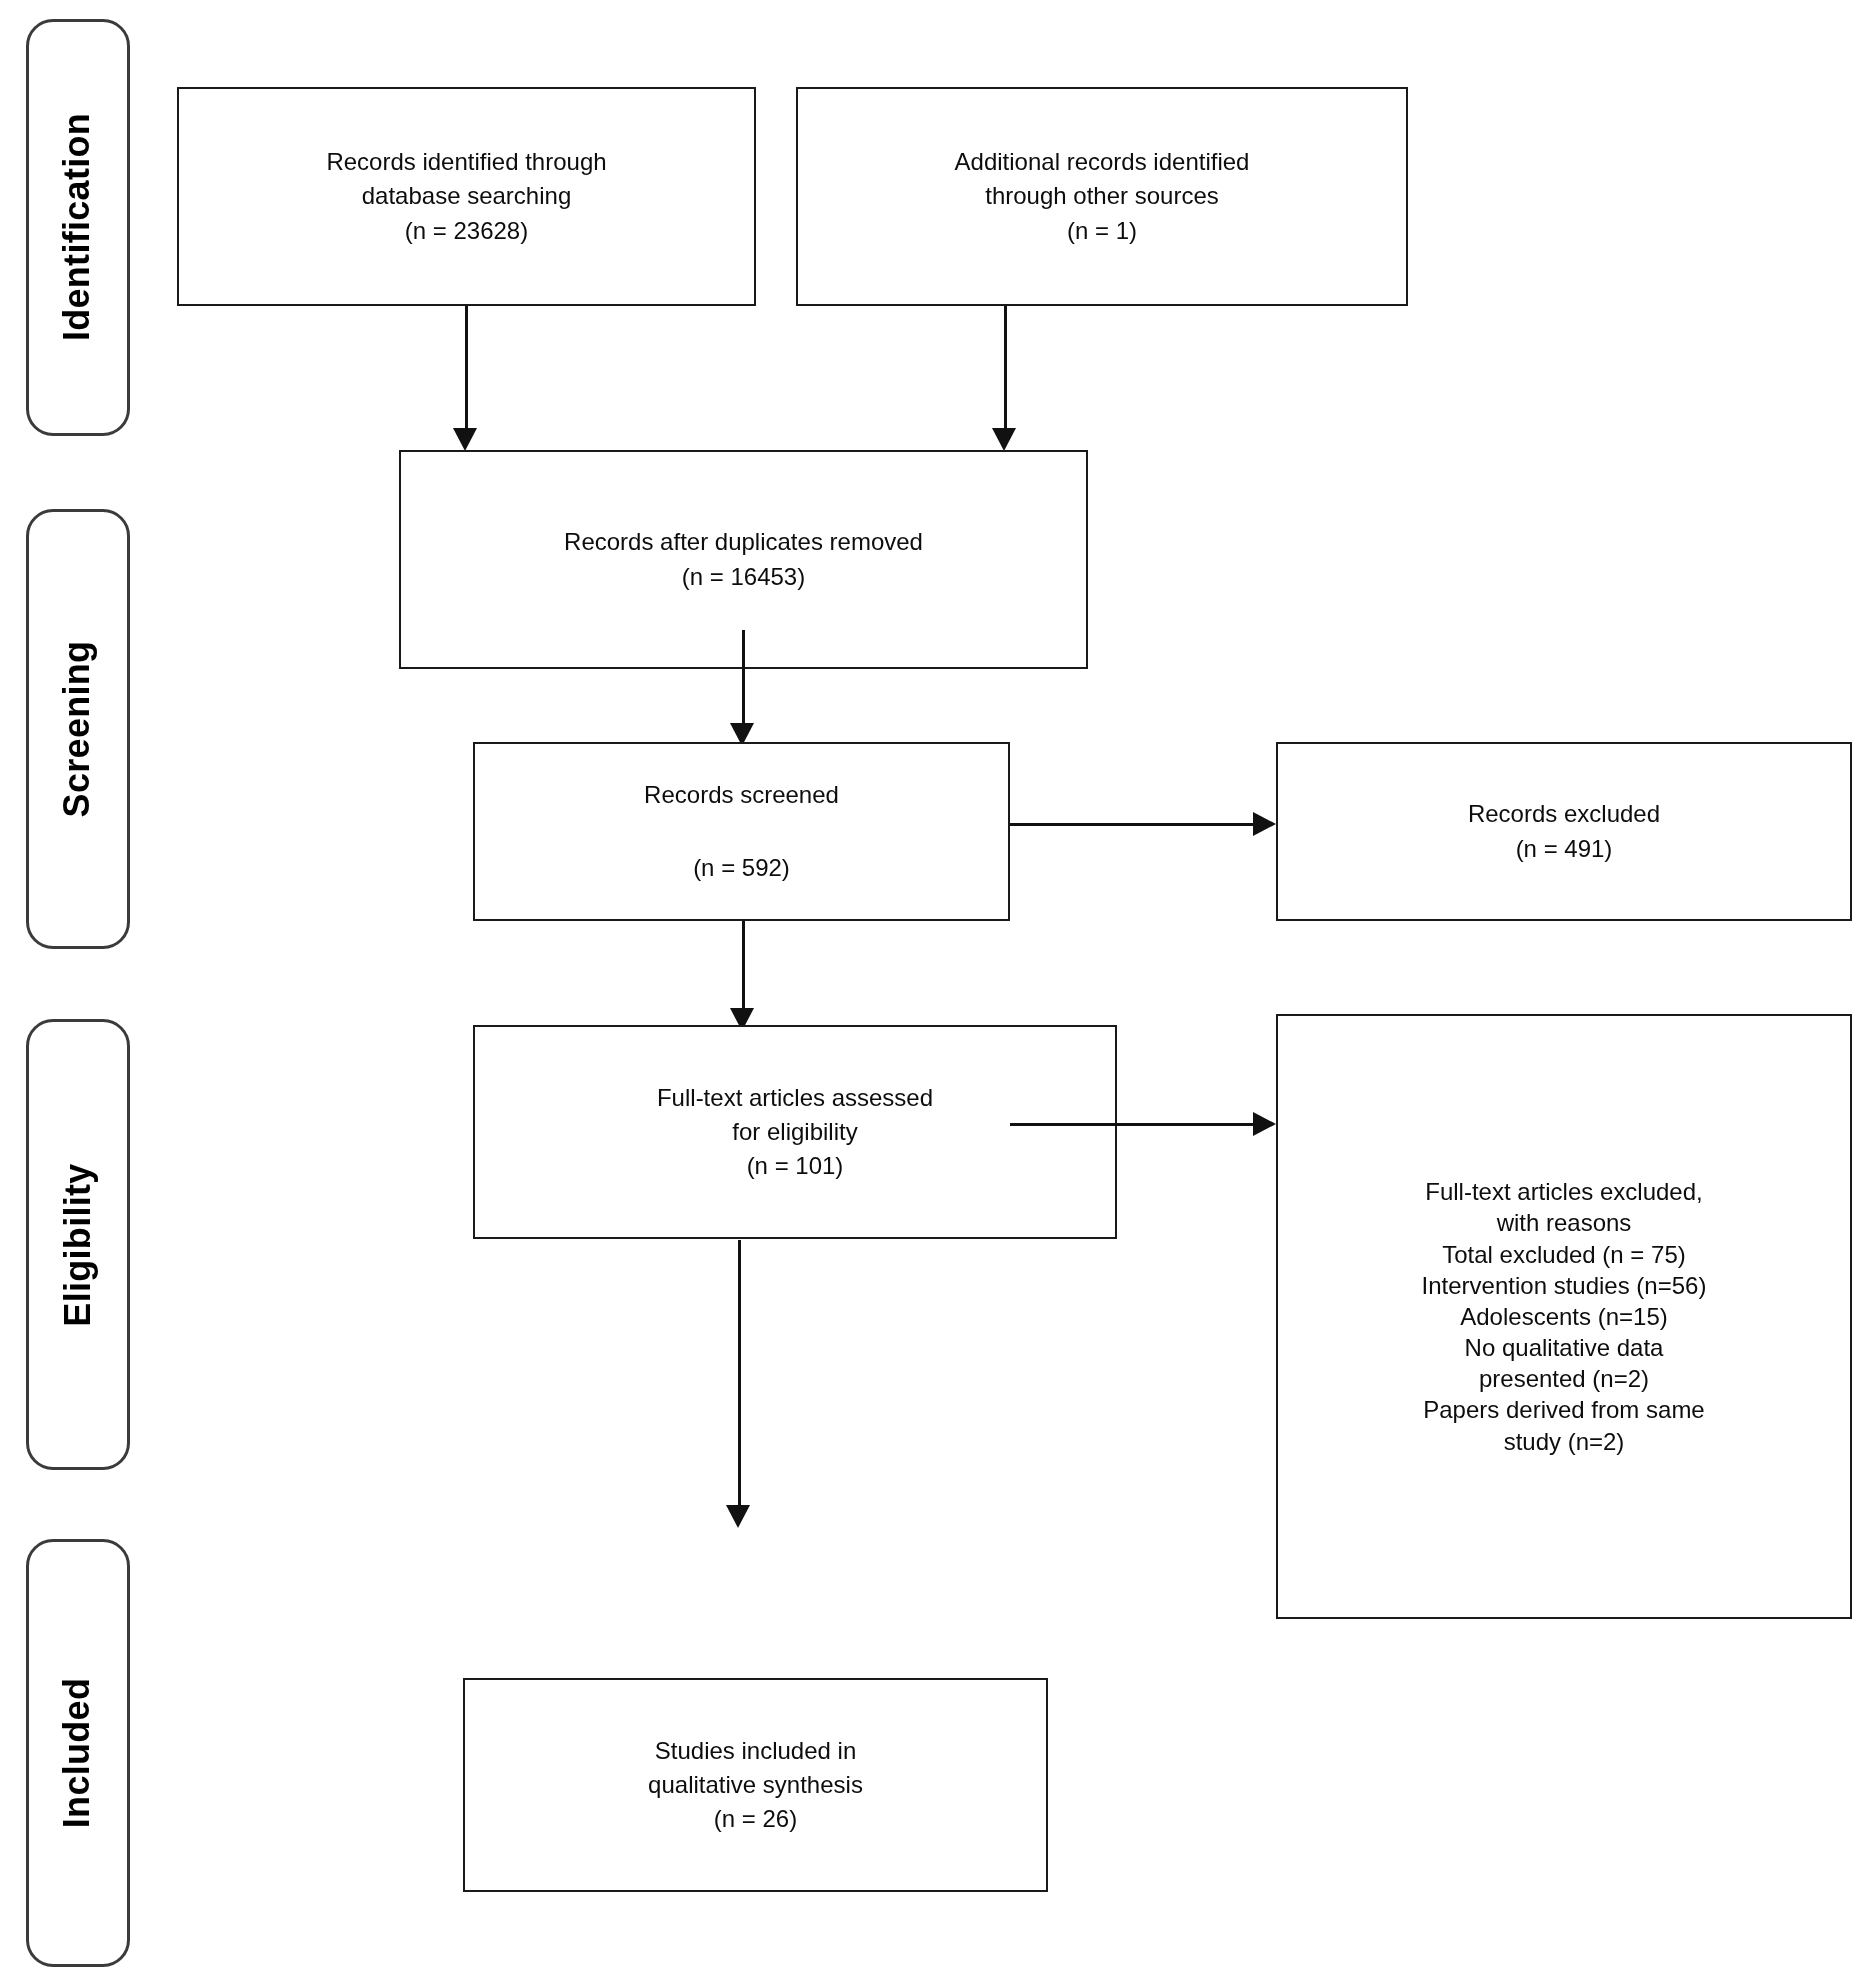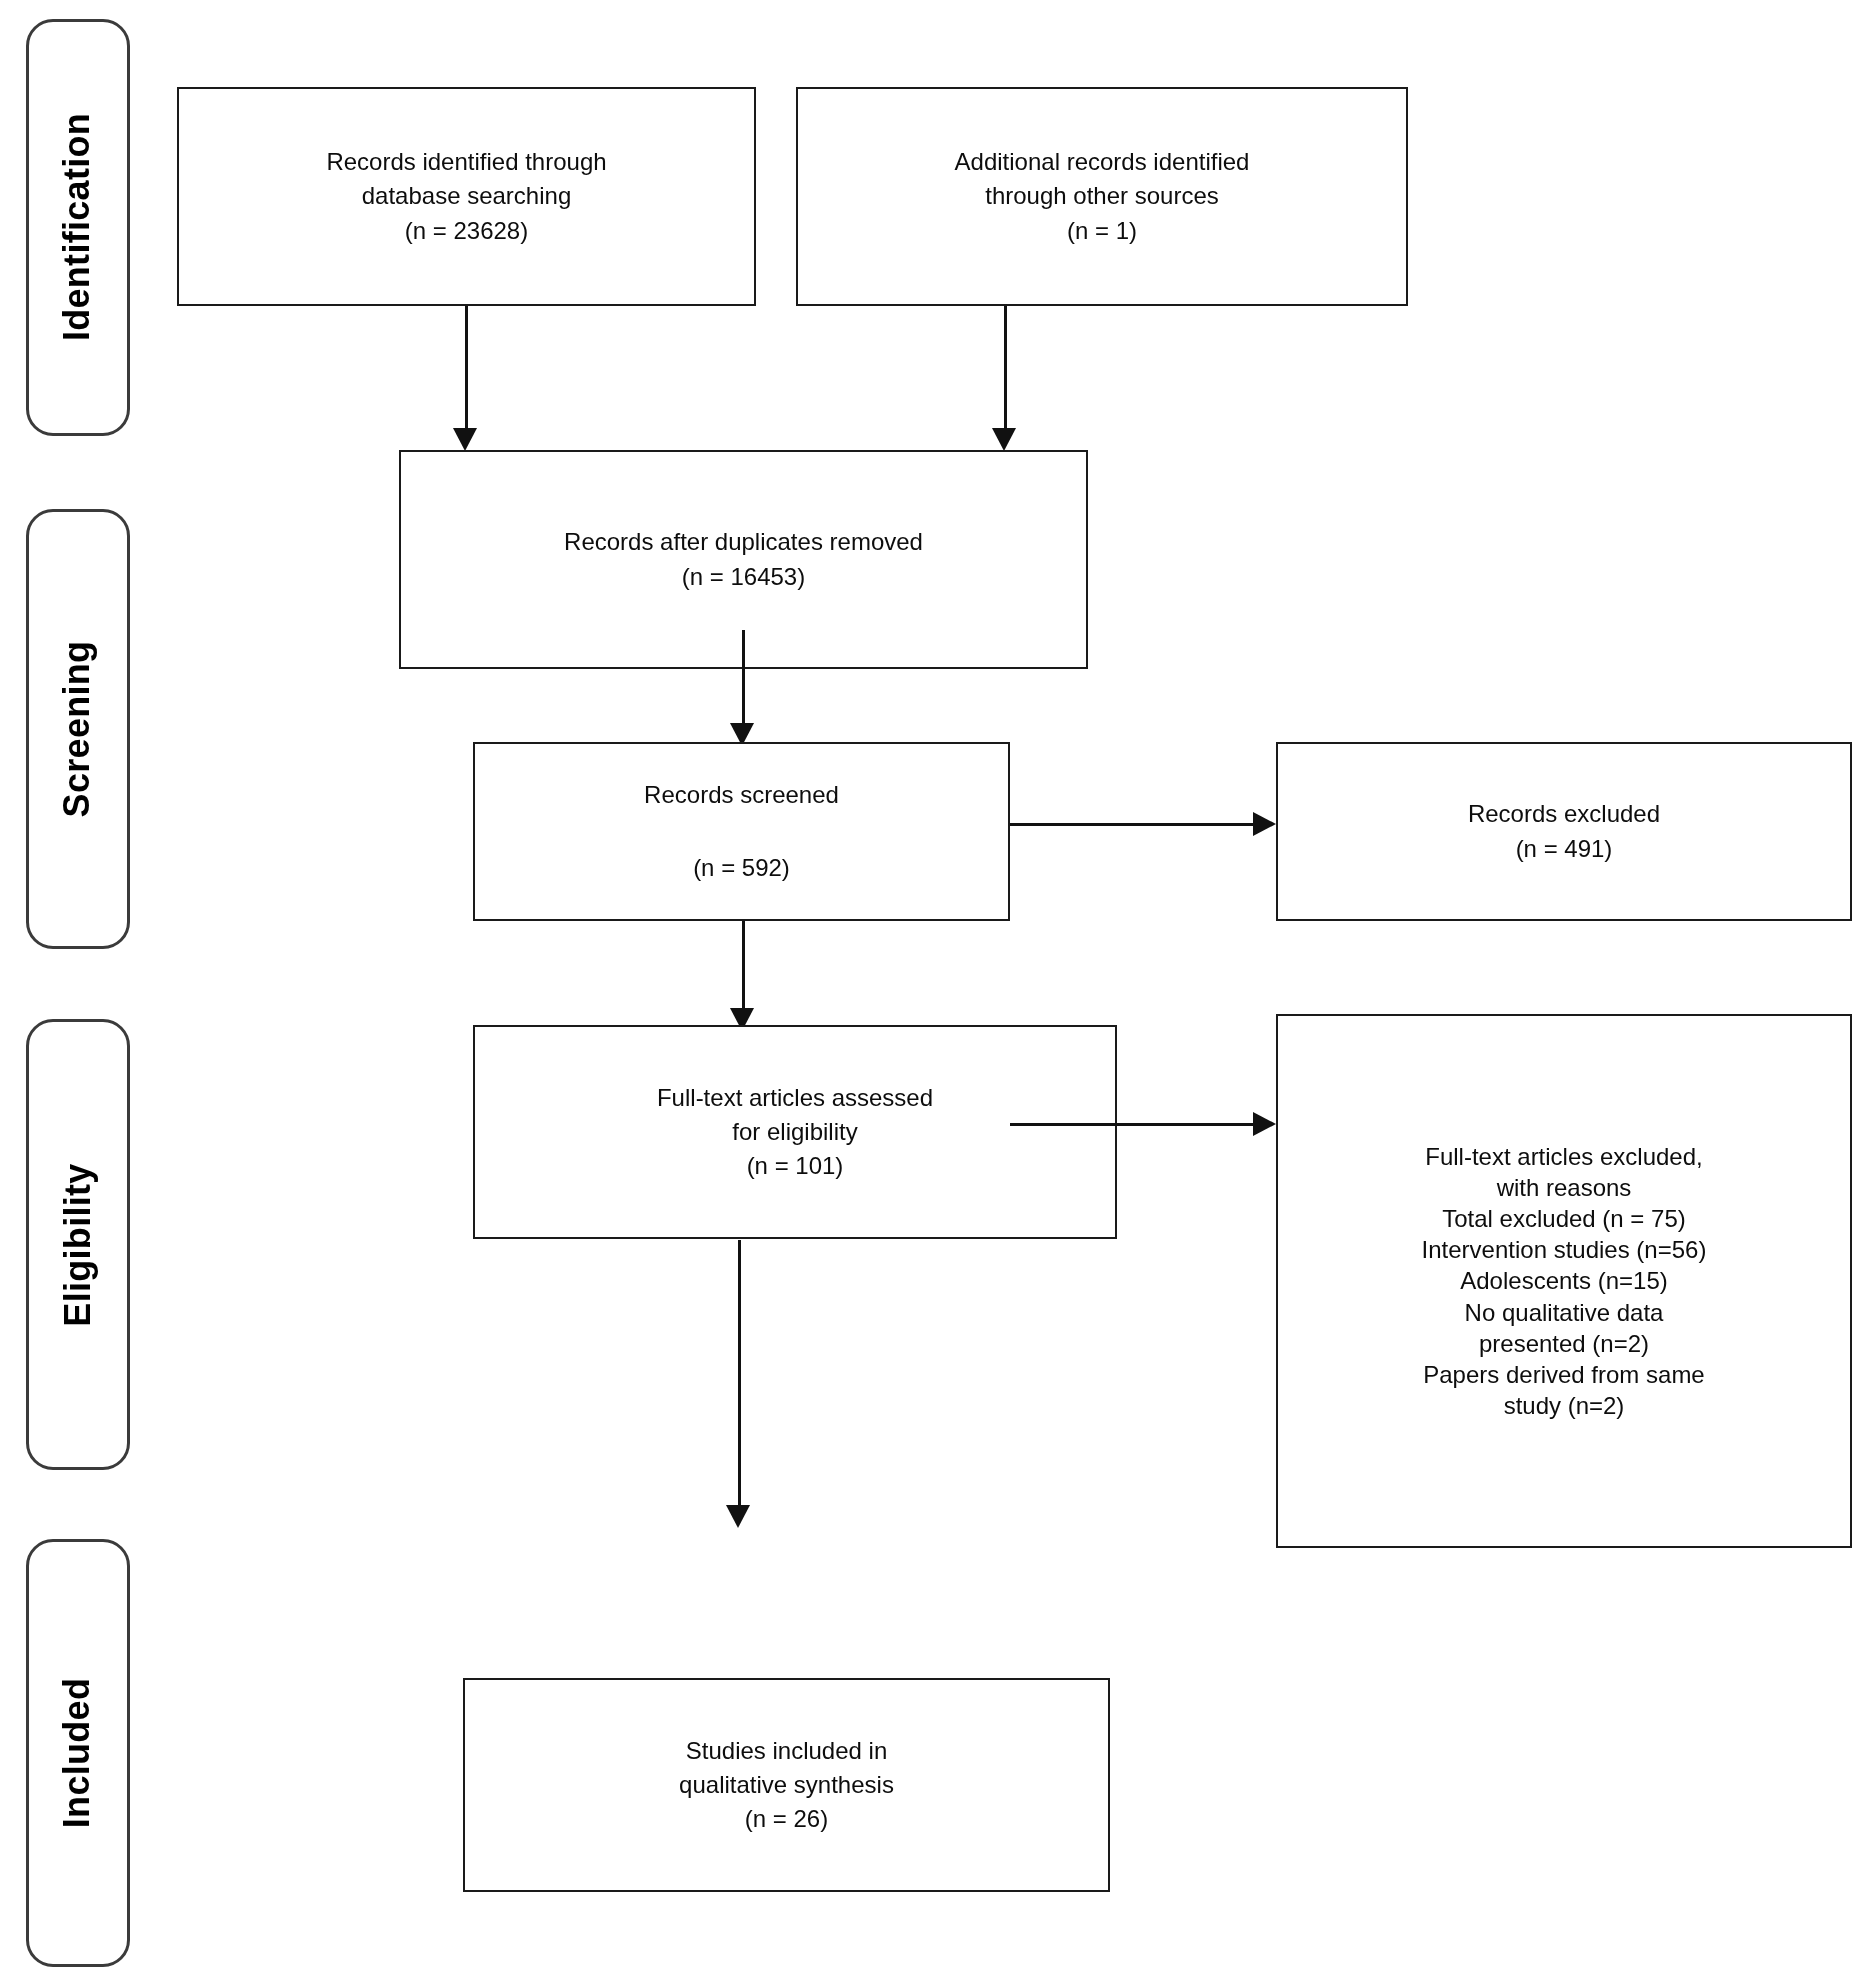--- a/index.html
+++ b/index.html
@@ -151,38 +151,38 @@
 
   <div class="v-line" style="left:742px; top:921px; width:2.9px; height:97px;"></div>
   <div class="arrow-down" style="left:730px; top:1008px;"></div>
 
   <div class="flow-box" style="left:473px; top:1025px; width:644px; height:214px;">
     <div class="line">Full-text articles assessed</div>
     <div class="line">for eligibility</div>
     <div class="line">(n = 101)</div>
   </div>
 
-  <div class="flow-box dense" style="left:1276px; top:1014px; width:576px; height:534px;">
+  <div class="flow-box dense" style="left:1276px; top:1014px; width:576px; height:605px;">
     <div class="line">Full-text articles excluded,</div>
     <div class="line">with reasons</div>
     <div class="line">Total excluded (n = 75)</div>
     <div class="line">Intervention studies (n=56)</div>
     <div class="line">Adolescents (n=15)</div>
     <div class="line">No qualitative data</div>
     <div class="line">presented (n=2)</div>
     <div class="line">Papers derived from same</div>
     <div class="line">study (n=2)</div>
   </div>
 
   <div class="h-line" style="left:1010px; top:1123px; width:243px; height:2.9px;"></div>
   <div class="arrow-right" style="left:1253px; top:1112px;"></div>
 
   <div class="v-line" style="left:738px; top:1240px; width:2.9px; height:278px;"></div>
   <div class="arrow-down" style="left:726px; top:1505px;"></div>
 
-  <div class="flow-box" style="left:463px; top:1678px; width:647px; height:214px;">
+  <div class="flow-box" style="left:463px; top:1678px; width:585px; height:214px;">
     <div class="line">Studies included in</div>
     <div class="line">qualitative synthesis</div>
     <div class="line">(n = 26)</div>
   </div>
 
 </div>
 
 
 </body></html>

